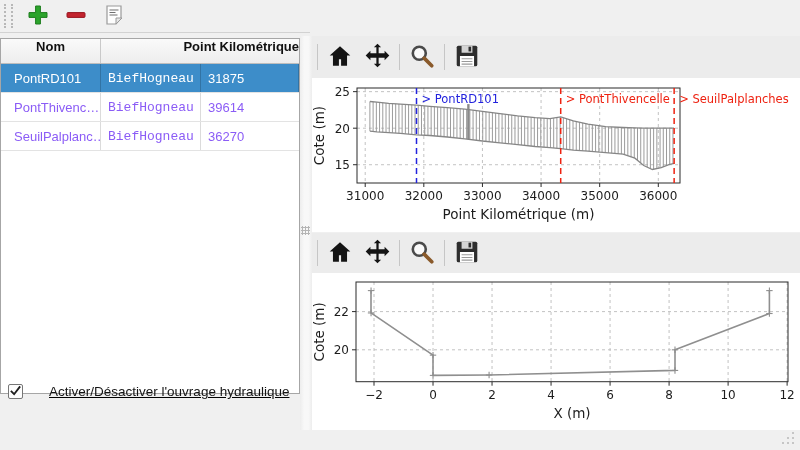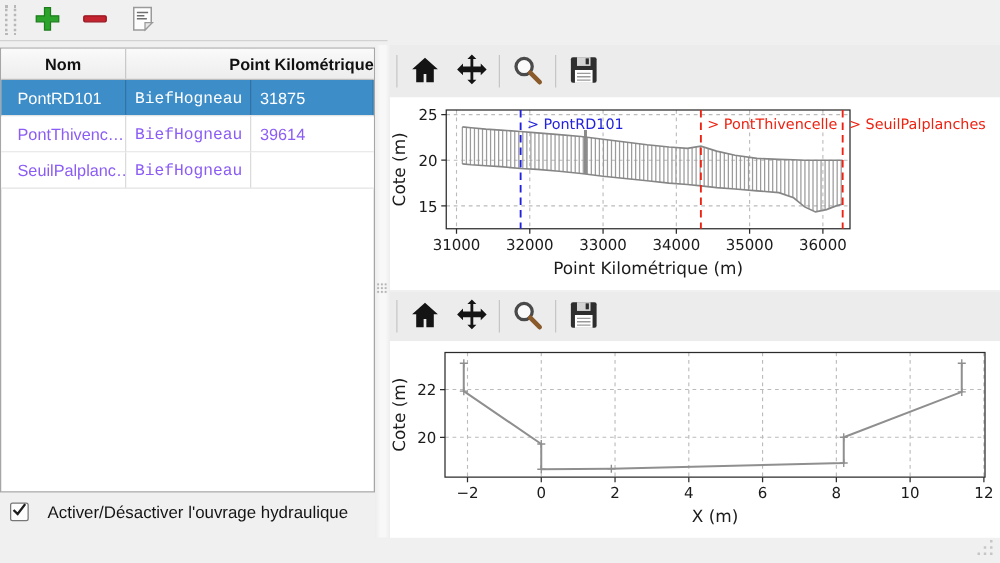--- a/index.html
+++ b/index.html
@@ -13,36 +13,36 @@
   .ltoolbar{position:absolute;left:0;top:0;width:310px;height:33px;
     background:#f0f0f0;border-bottom:1px solid #d2d2d2;
     display:flex;align-items:center;gap:12px;padding-left:4px;box-sizing:border-box;}
   .drag-handle{width:5px;height:24px;border-left:2px dotted #b8b8b8;border-right:2px dotted #b8b8b8;}
   .tbtn{width:26px;height:26px;display:flex;align-items:center;justify-content:center;background:transparent;border:none;padding:0;cursor:pointer;}
   
   .table-panel{position:absolute;left:0;top:38px;width:300px;height:356px;
     background:#ffffff;border:1px solid #a6a6a6;box-sizing:border-box;}
   .thead{display:flex;height:24px;background:linear-gradient(#fafafa,#ededed);
     border-bottom:1px solid #bdbdbd;}
-  .hcell{display:flex;align-items:center;justify-content:center;
+  .hcell{display:flex;justify-content:center;
     font-size:13px;font-weight:bold;color:#111;box-sizing:border-box;
     border-right:1px solid #c9c9c9;overflow:hidden;white-space:nowrap;}
   .hcell.c0{width:100px;}
   .hcell.c1{width:100px;}
   .hcell.c2{flex:1;justify-content:flex-end;border-right:none;}
   .hcell span{flex:none;}
   .trow{display:flex;height:28px;border-bottom:1px solid #e3e3e3;background:#fff;}
   .tcell{display:flex;align-items:center;padding:0 7px;font-size:13px;color:#8b5cf6;
     box-sizing:border-box;border-right:1px solid rgba(0,0,0,0.14);white-space:nowrap;overflow:hidden;}
   .tcell.c0{width:100px;padding-left:13px;}
   .tcell.c1{width:100px;font-family:Liberation Mono, monospace;}
   .tcell.c2{flex:1;border-right:none;}
   .trow.selected .tcell{color:#ffffff;border-right:1px solid rgba(0,0,0,0.18);}
   
-  .chkrow{position:absolute;left:8px;top:402px;display:flex;align-items:center;gap:15px;}
+  .chkrow{position:absolute;left:8px;top:384px;display:flex;align-items:center;gap:26px;text-decoration:underline;}
   .chkbox{width:15px;height:15px;background:#fdfdfd;border:1px solid #767676;border-radius:2px;
     display:flex;align-items:center;justify-content:center;box-sizing:border-box;}
   .chklabel{font-size:13.5px;color:#141414;}
   
   .splitter{position:absolute;left:300px;top:36px;width:12px;height:394px;
     background:linear-gradient(90deg,#ededed,#f8f8f8 35%,#f8f8f8 70%,#ededed);}
   .split-dots{position:absolute;left:301px;top:226px;width:9px;height:9px;
     background-image:radial-gradient(#b5b5b5 1px,transparent 1.2px);background-size:3px 3px;}
   
   .panel{position:absolute;left:312px;width:488px;background:#ffffff;}
@@ -116,20 +116,21 @@
         <div class="tcell c2">31875</div>
       </div>
       <div class="trow">
         <div class="tcell c0">PontThivenc…</div>
         <div class="tcell c1">BiefHogneau</div>
         <div class="tcell c2">39614</div>
       </div>
       <div class="trow">
         <div class="tcell c0">SeuilPalplanc…</div>
         <div class="tcell c1">BiefHogneau</div>
+        <div class="tcell c2">36270</div>
       </div>
     </div>
 </div>
 
 <div class="chkrow">
   <div class="chkbox">
     <span id="chkmark" style="visibility: visible;">
       <svg width="13" height="13" viewBox="0 0 14 14">
           <polyline points="2,7.5 5.5,11 12,2.5" fill="none" stroke="#1e1e1e" stroke-width="2"></polyline>
         </svg>

